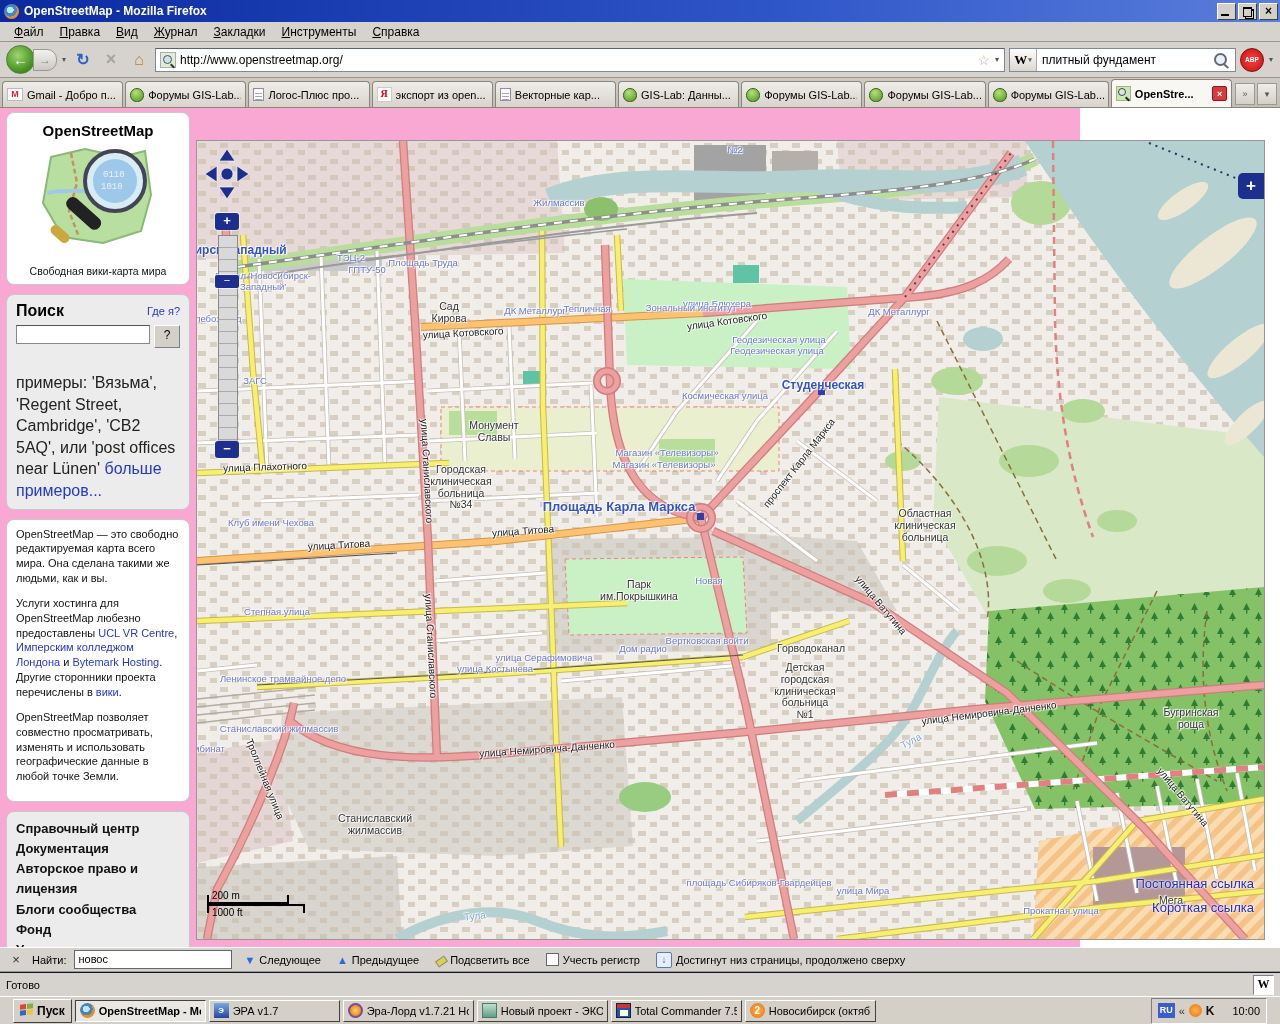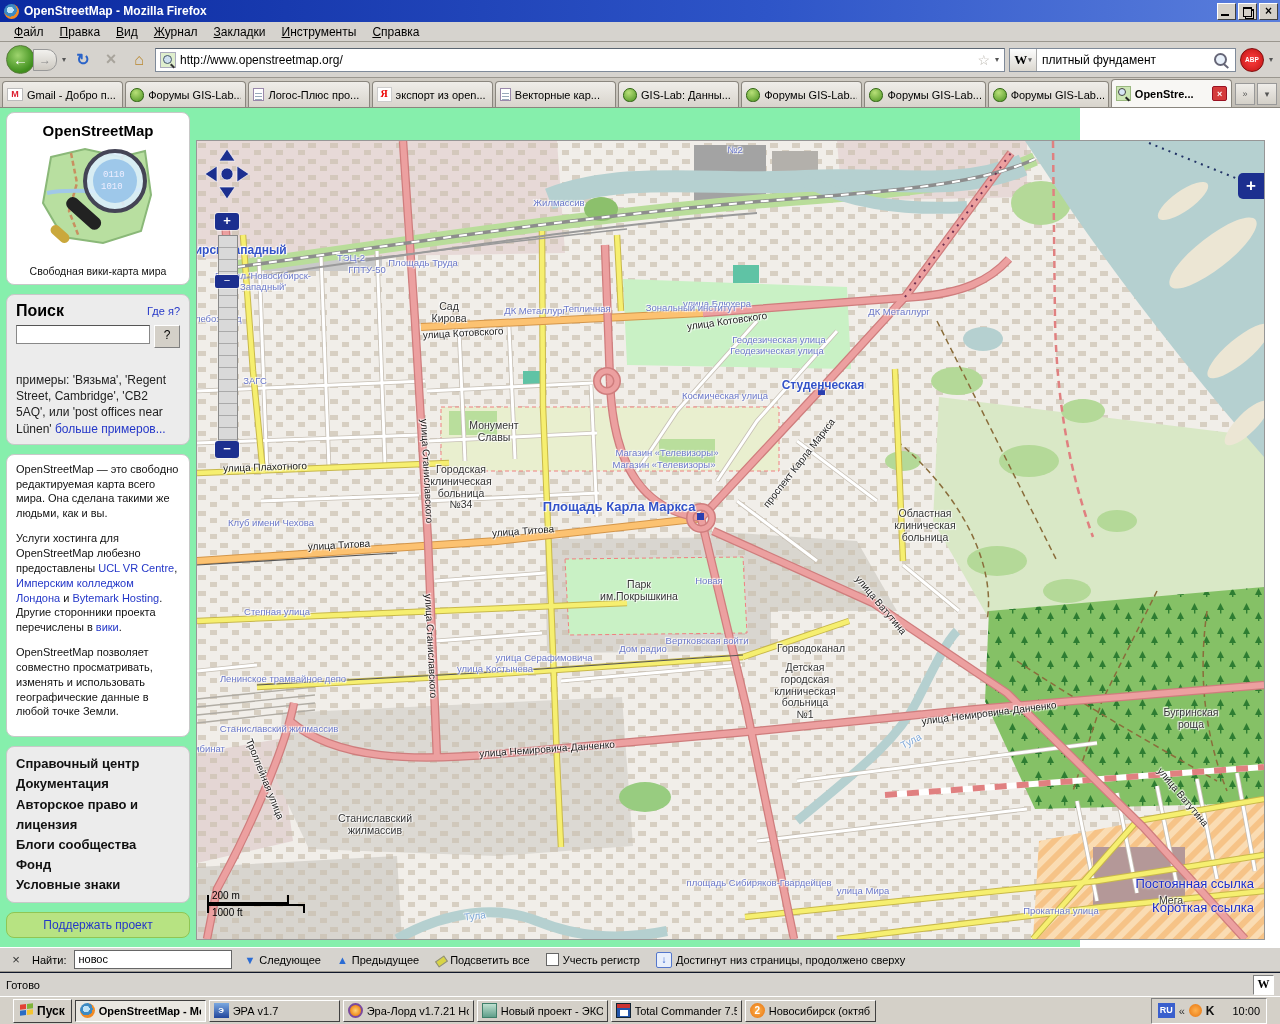--- a/index.html
+++ b/index.html
@@ -63,37 +63,37 @@
   .ic{display:inline-block;flex:none;}
   .ic-gmail{width:14px;height:11px;background:#fff;border:1px solid #bbb;color:#d23;font-weight:bold;font-size:9px;line-height:10px;text-align:center;}
   .ic-bug{width:12px;height:12px;border-radius:50% 50% 45% 45%;background:radial-gradient(circle at 40% 30%,#b8e078,#4e9423);border:1px solid #2e6410;}
   .ic-doc{width:11px;height:13px;background:#fff;border:1px solid #98a;box-sizing:border-box;
     background-image:repeating-linear-gradient(#fff 0 2px,#9ab 2px 3px);background-size:7px 100%;background-position:1px 2px;background-repeat:no-repeat;}
   .ic-yandex{width:13px;height:13px;background:#fff;border:1px solid #ccc;color:#e00;font-weight:bold;font-size:10px;line-height:12px;text-align:center;font-family:"Liberation Serif",serif;}
   .ic-osm{width:13px;height:13px;background:#cde6b5;border:1px solid #9ab87f;position:relative;}
   .ic-osm:before{content:"";position:absolute;left:1px;top:1px;width:6px;height:6px;border:1.5px solid #444;border-radius:50%;background:#d7e6f5;}
   .ic-osm:after{content:"";position:absolute;right:0;bottom:0;width:5px;height:2px;background:#222;transform:rotate(42deg);}
   
-  #content{position:absolute;left:0;top:108px;width:1080px;height:839px;background:#86efac;}
+  #content{position:absolute;left:0;top:108px;width:1080px;height:839px;background:#f9a8d4;}
   
   #sidebar{position:absolute;left:6px;top:4px;width:184px;}
   .card{border:1px solid #c8c8c8;border-radius:8px;padding:7px 9px;margin-bottom:9px;background:#fff;}
   .card.gray{background:#ececec;}
   .logo-title{text-align:center;font-weight:bold;font-size:15px;margin:2px 0 4px;}
   .logo-caption{text-align:center;font-size:10.5px;margin-top:4px;color:#111;}
   .osmlogo{display:block;margin:0 auto;}
   .srch-head{display:flex;align-items:center;gap:44px;}
   .srch-title{font-weight:bold;font-size:16px;flex:1;}
   .lnk{color:#2437c8;}
   .whereami{font-size:11px;}
   .srch-row{display:flex;gap:4px;margin:5px 0 6px;}
   .srch-input{flex:1;height:17px;background:#fff;border:1px solid #888;border-top-color:#555;}
   .srch-btn{width:24px;height:21px;background:#d4d0c8;border:1px solid;border-color:#fff #808080 #808080 #fff;
     text-align:center;font-size:12px;line-height:19px;}
-  .examples{font-size:12px;line-height:1.35;color:#222;margin-top:24px;}
+  .examples{font-size:16px;line-height:1.35;color:#222;margin-top:24px;}
   .about p{font-size:11px;line-height:1.35;margin:0 0 10px;color:#111;}
   .side-link{font-weight:bold;font-size:13px;line-height:1.55;color:#111;}
   .support{display:block;background:#b7e382;border:1px solid #8fc653;border-radius:8px;text-align:center;
     padding:5px 0;font-size:12px;color:#2437c8;margin-bottom:6px;}
   
   #osmheader{position:absolute;left:196px;top:0;width:1067px;height:32px;border-bottom:1px solid #888;box-sizing:border-box;}
   #osmtabs{position:absolute;left:22px;bottom:-1px;display:flex;gap:5px;}
   .osmtab{padding:5px 15px 4px;background:linear-gradient(#f2f0ec,#dedad2);border:1px solid #999;border-bottom:1px solid #888;
     border-radius:5px 5px 0 0;font-size:13px;font-weight:bold;color:#333;}
   .osmtab.active{background:#fff;border-bottom:1px solid #fff;color:#000;}

